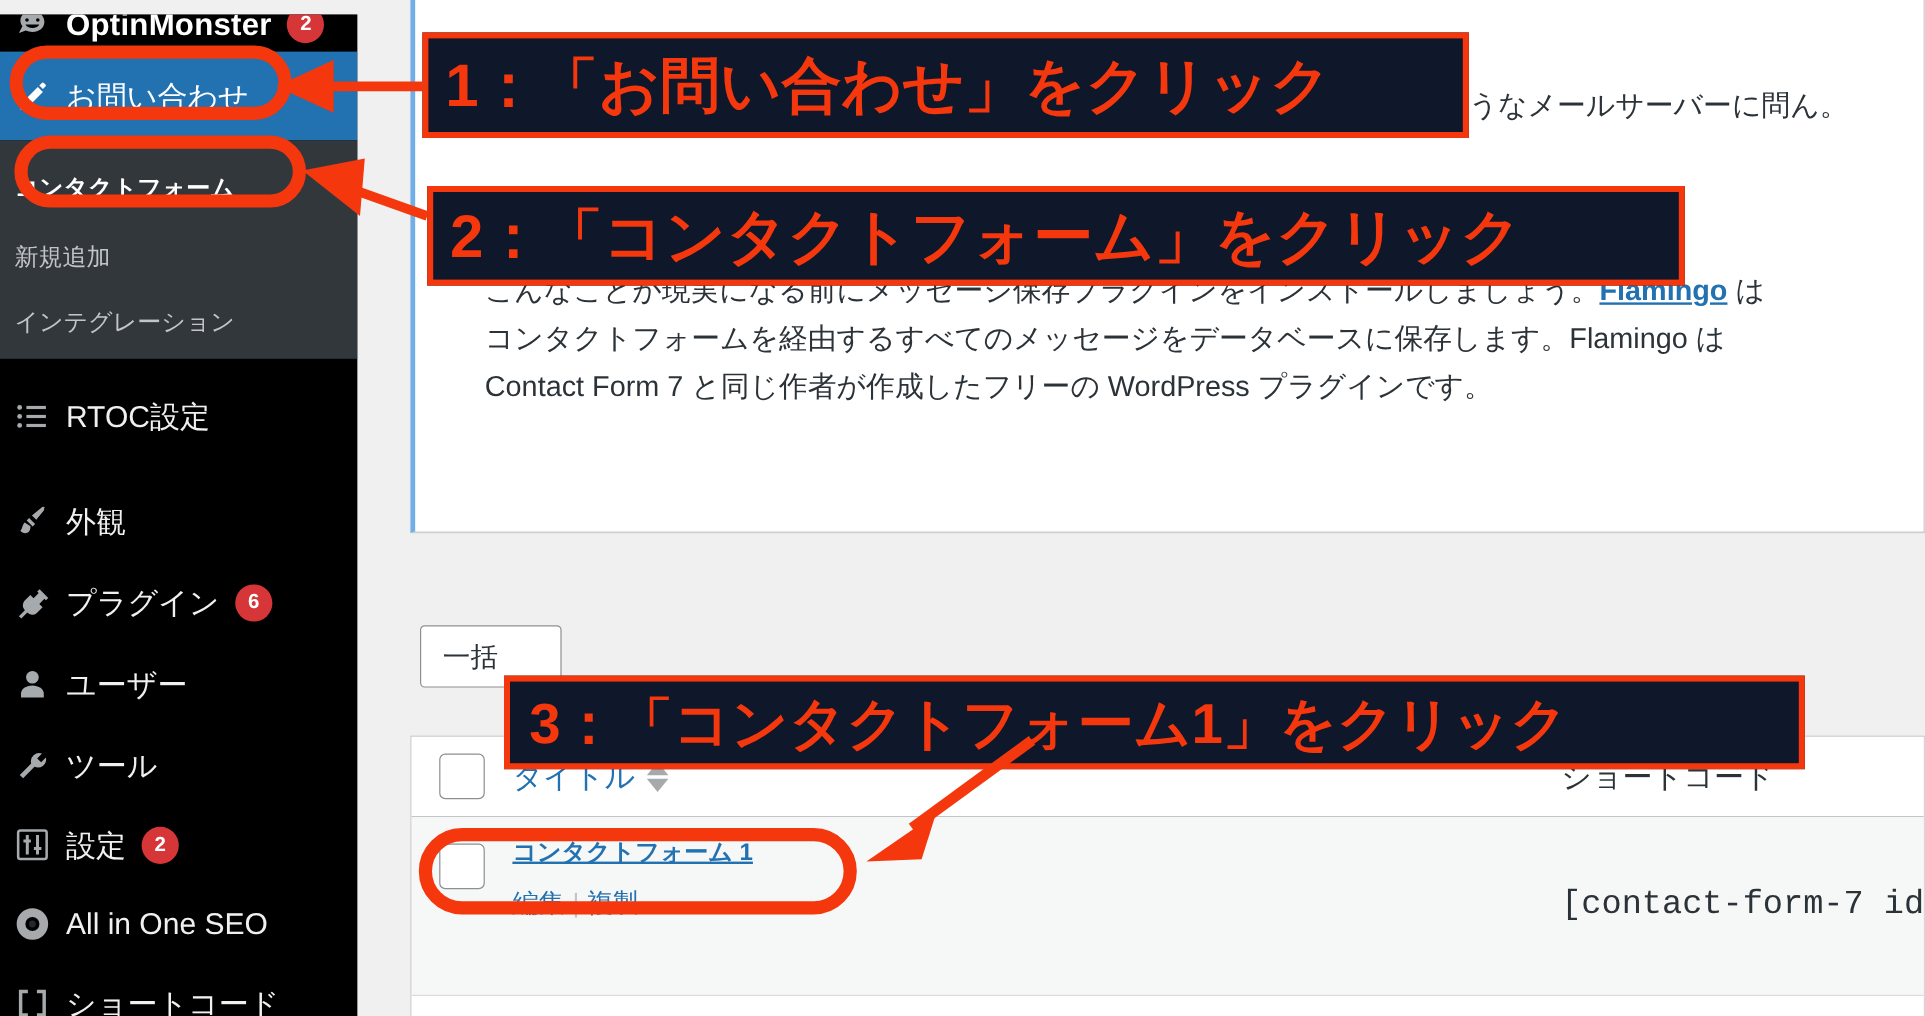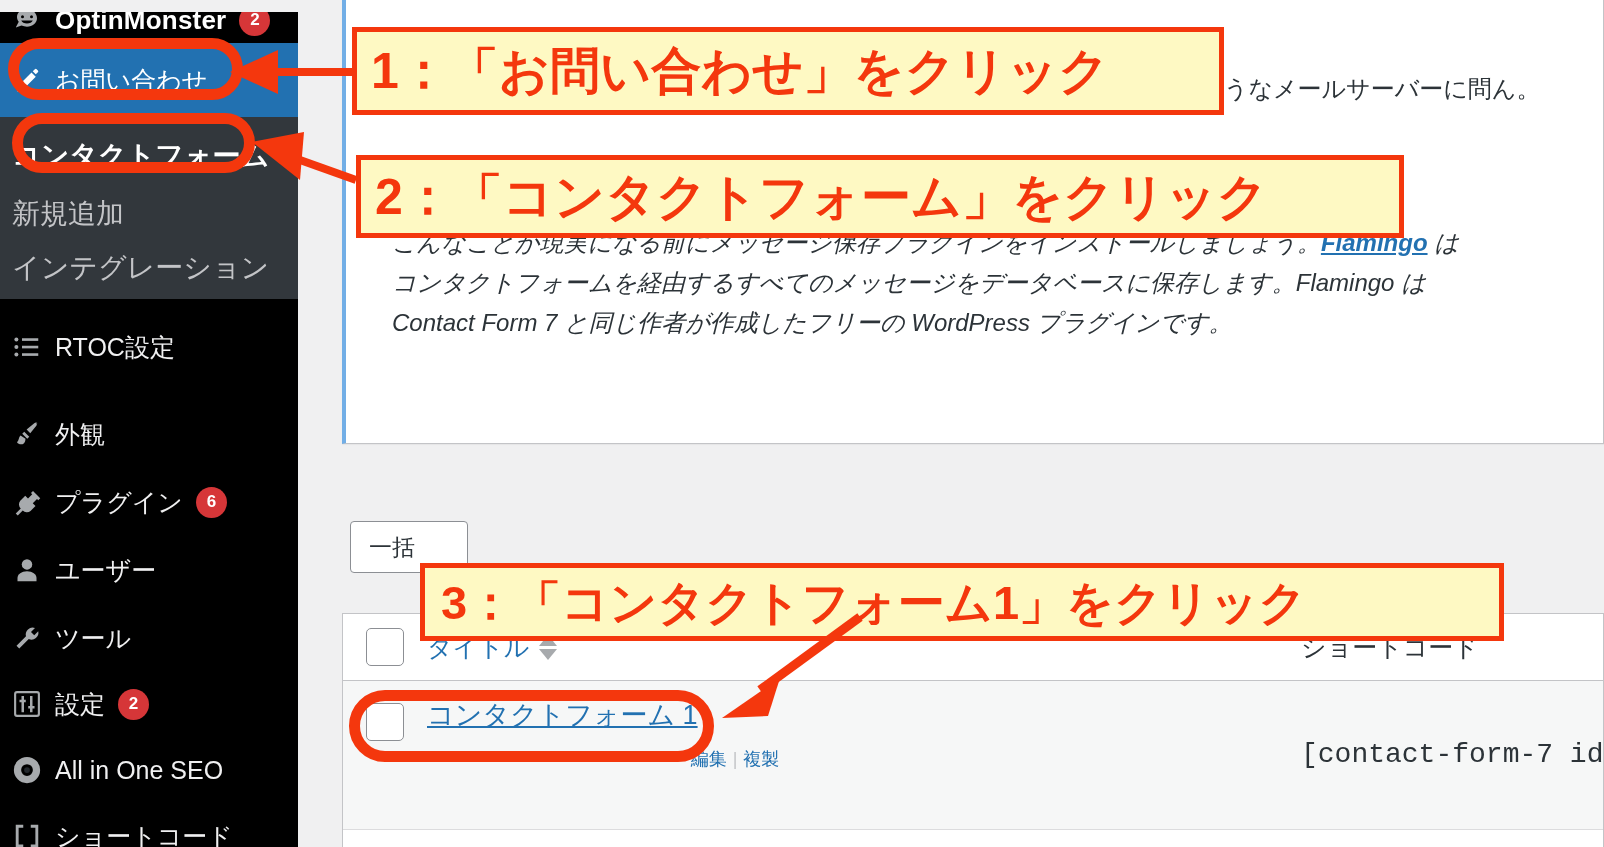--- a/index.html
+++ b/index.html
@@ -37,40 +37,40 @@
     font-size:25px;color:#f0f0f1;
   }
   .mi.current{background:#2271b1;color:#fff;}
   .mi.current .icon{color:#fff;}
 
   .submenu-bg{
     position:absolute;left:0;width:298px;background:#32373c;
   }
   .sub{
     position:absolute;left:0;width:298px;box-sizing:border-box;
-    padding:0 12px 0 12px;font-size:28px;color:#c3c4c7;
+    padding:0 12px 0 12px;font-size:20px;color:#c3c4c7;
     display:flex;align-items:center;
   }
   .sub.cur{color:#fff;font-weight:700;}
 
   
   #wpbody{
     position:absolute;left:298px;top:0;right:0;bottom:0;background:#f0f0f1;
   }
   .notice{
     position:absolute;left:44px;top:-40px;width:1262px;
     background:#fff;border:1px solid #c3c4c7;border-left:4px solid #72aee6;
     box-sizing:border-box;height:484px;
     box-shadow:0 1px 1px rgba(0,0,0,.04);
   }
   .notice p{
     margin:0;padding:0;color:#2c3338;font-size:24px;line-height:1.66;
   }
   #p1{position:absolute;left:46px;top:108px;width:1190px;}
-  #p2{position:absolute;left:46px;top:262px;width:1190px;font-style:italic;}
+  #p2{position:absolute;left:58px;top:262px;width:1190px;}
   .lnk{color:#2271b1;text-decoration:underline;font-weight:700;}
 
   
   .bulk{
     position:absolute;left:52px;top:521px;width:118px;height:52px;
     background:#fff;border:1px solid #8c8f94;border-radius:4px;
     box-sizing:border-box;display:flex;align-items:center;
     padding-left:18px;font-size:23px;color:#2c3338;
   }
 
@@ -94,35 +94,35 @@
   .cbox{
     width:38px;height:38px;border:1px solid #8c8f94;border-radius:5px;
     background:#fff;box-sizing:border-box;display:block;
   }
   .col-title{flex:1 1 auto;}
   .th-title{color:#2271b1;font-size:25px;display:inline-flex;align-items:center;gap:10px;}
   .sortarrows{display:inline-flex;flex-direction:column;gap:3px;}
   .sortarrows i{display:block;width:0;height:0;border-left:9px solid transparent;border-right:9px solid transparent;}
   .sortarrows i.up{border-bottom:11px solid #a7aaad;}
   .sortarrows i.dn{border-top:11px solid #a7aaad;}
-  .row-title{color:#2271b1;font-size:27px;font-weight:400;padding-top:16px;display:block;}
-  .row-actions{font-size:18px;color:#2271b1;padding-top:14px;text-align:center;}
+  .row-title{color:#2271b1;font-size:20px;font-weight:700;padding-top:16px;display:block;}
+  .row-actions{font-size:22px;color:#2271b1;padding-top:14px;}
   .row-actions .sep{color:#c3c4c7;padding:0 6px;}
   .col-sc{width:560px;flex:0 0 560px;text-align:left;padding-left:0;}
   .th-sc{font-size:25px;color:#2c3338;display:block;padding-left:258px;}
   .sc-code{
     font-family:"Liberation Mono","DejaVu Sans Mono",monospace;
     font-size:28px;color:#2c3338;padding-top:58px;padding-left:258px;
     white-space:nowrap;display:block;
   }
 
   
   .anno{position:absolute;z-index:40;}
   .abox{
-    position:absolute;background:#fef9c3;border:5px solid #f4370d;box-sizing:border-box;
+    position:absolute;background:#0f172a;border:5px solid #f4370d;box-sizing:border-box;
     color:#f4370d;font-weight:700;white-space:nowrap;overflow:hidden;
     display:flex;align-items:center;
   }
   .abox span{display:block;line-height:1;}
   .oval{
     position:absolute;border:11px solid #f4370d;border-radius:60px;box-sizing:border-box;
     z-index:45;pointer-events:none;
   }
   svg.arrows{position:absolute;left:0;top:0;width:1604px;height:847px;z-index:44;pointer-events:none;}
 </style>

